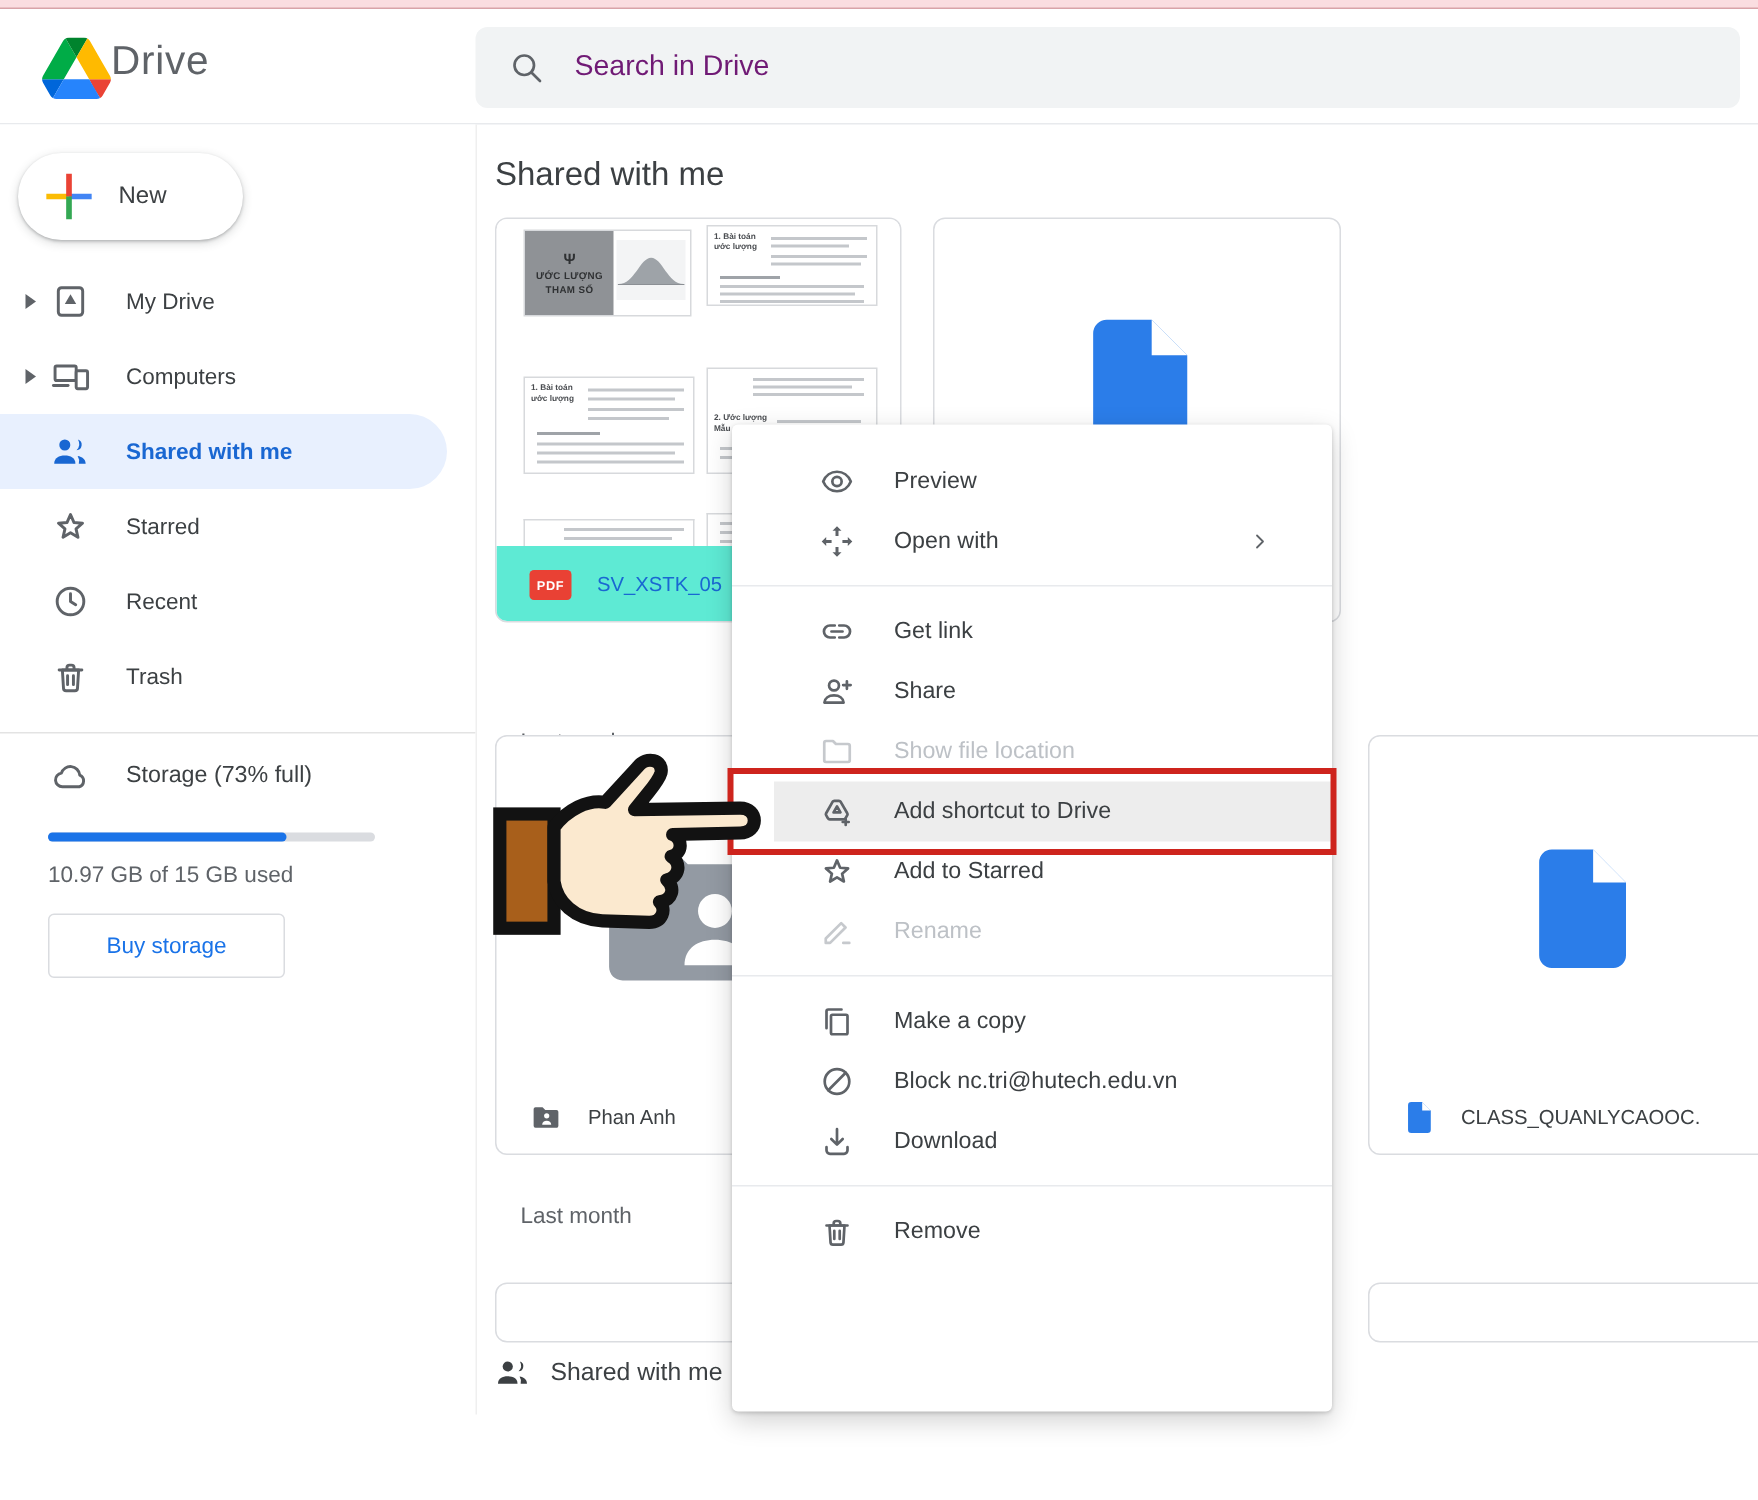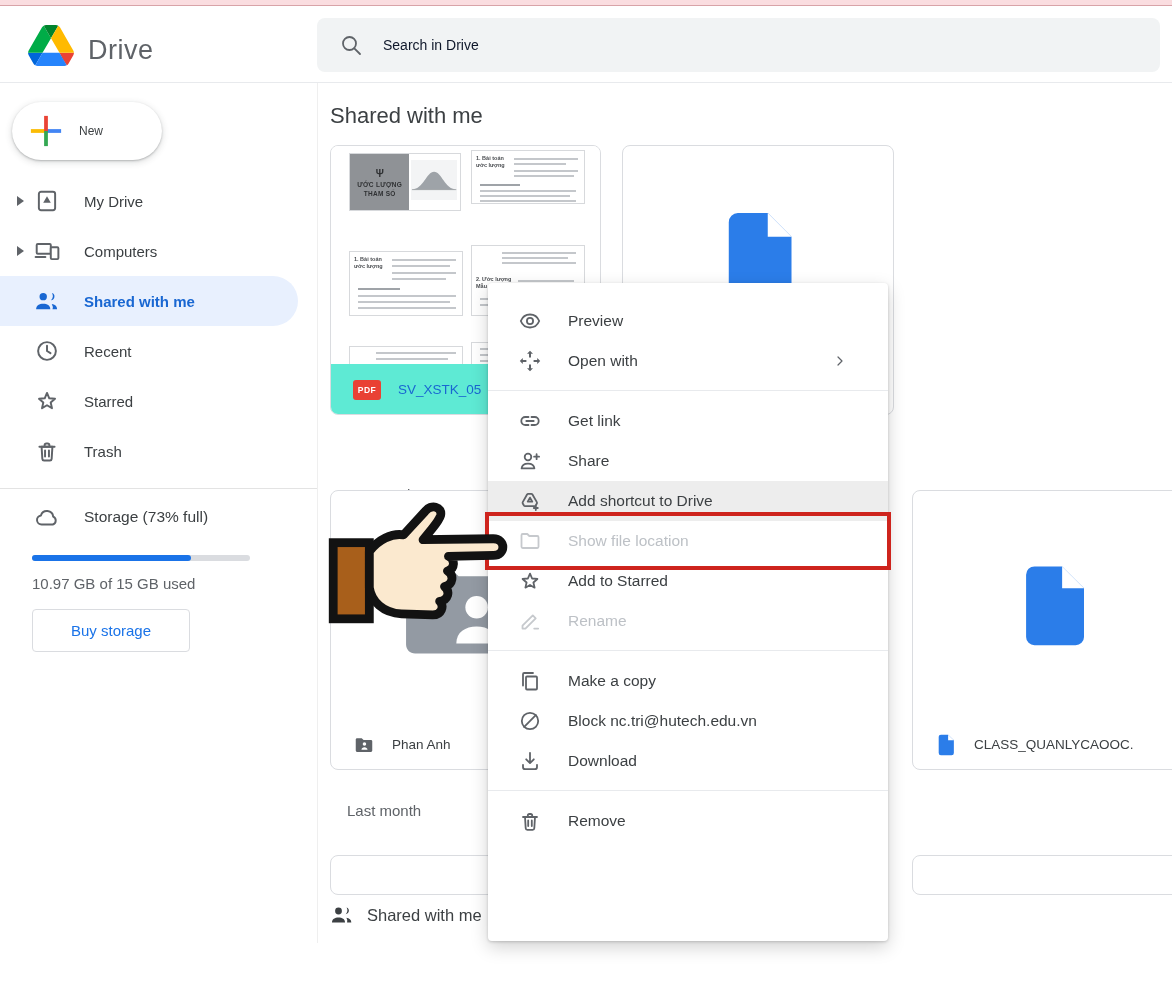--- a/index.html
+++ b/index.html
@@ -7,35 +7,35 @@
   body {
     position:relative; overflow:hidden; background:#fff;
     font-family:"Liberation Sans", sans-serif; color:#3c4043;
   }
   
   .top-strip { position:absolute; left:0; top:0; width:1172px; height:6px;
     background:#fadde0; border-bottom:1px solid #d8a3a8; }
   
   .header { position:absolute; left:0; top:7px; width:1172px; height:76px;
     background:#fff; border-bottom:1px solid #e8eaed; }
-  .logo-wrap { position:absolute; left:28px; top:18px; display:flex; align-items:flex-end; gap:14px; }
+  .logo-wrap { position:absolute; left:28px; top:18px; display:flex; align-items:flex-start; }
   .logo-wrap svg { width:46px; height:41px; }
   .app-title { font-size:27px; color:#5f6368; letter-spacing:.5px; }
   .searchbar { position:absolute; left:317px; top:11px; width:843px; height:54px;
     background:#f1f3f4; border-radius:8px; display:flex; align-items:center; padding-left:22px; gap:20px; }
   .searchbar svg { width:24px; height:24px; stroke:#5f6368; }
-  .search-placeholder { font-size:14px; color:#0f172a; }
+  .search-placeholder { font-size:19px; color:#701a75; }
   
   .sidebar { position:absolute; left:0; top:83px; width:317px; height:917px; background:#fff; }
   .content-vline { position:absolute; left:317px; top:83px; width:1px; height:860px; background:#efefef; }
   .new-btn { position:absolute; left:12px; top:19px; width:150px; height:58px; background:#fff;
     border-radius:29px; display:flex; align-items:center; padding-left:17px; gap:16px;
     box-shadow:0 1px 2px rgba(60,64,67,.3), 0 2px 6px 1px rgba(60,64,67,.15); cursor:pointer; }
   .new-btn svg { width:34px; height:34px; }
-  .new-label { font-size:12px; font-weight:500; color:#3c4043; }
+  .new-label { font-size:16px; font-weight:500; color:#3c4043; }
   .nav { position:absolute; left:0; top:93px; width:300px; }
   .nav-item { position:relative; height:50px; display:flex; align-items:center; cursor:pointer; }
   .nav-item .caret { position:absolute; left:17px; width:0; height:0;
     border-left:7px solid #5f6368; border-top:5px solid transparent; border-bottom:5px solid transparent; }
   .nav-item .nicon { position:absolute; left:34px; width:26px; height:26px; }
   .nav-item .nicon svg { width:26px; height:26px; }
   .nav-item .nlabel { position:absolute; left:84px; font-size:15px; font-weight:500; color:#3c4043; }
   .nav-item.selected { background:#e8f0fe; border-radius:0 25px 25px 0; width:298px; }
   .nav-item.selected .nlabel { color:#1967d2; font-weight:700; }
   .sb-divider { position:absolute; left:0; top:405px; width:317px; height:1px; background:#e3e3e3; }
@@ -74,21 +74,21 @@
     color:#4a4d51; line-height:1.3; }
   .ln { position:absolute; height:2px; background:#c4c7cb; }
   .ln.dark { background:#9fa3a8; }
   
   .big-doc { position:absolute; }
   .folder-thumb { position:absolute; }
   
   .ctx-menu { position:absolute; left:488px; top:283px; width:400px; height:658px; background:#fff;
     border-radius:4px; box-shadow:0 1px 3px rgba(0,0,0,.18), 0 6px 18px rgba(0,0,0,.18);
     padding-top:18px; z-index:10; }
-  .mi { position:relative; height:40px; display:flex; align-items:center; padding-left:30px; gap:26px; cursor:pointer; }
+  .mi { position:relative; height:40px; display:flex; align-items:center; padding-left:30px; gap:26px; cursor:pointer;margin-left:28px; }
   .mi .mi-icon { width:24px; height:24px; flex:0 0 24px; }
   .mi .mi-label { font-size:15.5px; color:#3c4043; }
   .mi.disabled { cursor:default; }
   .mi.disabled .mi-label { color:#bdc1c6; }
   .mi.disabled svg * { stroke:#c6c9cd; }
   .mi.highlighted { background:#ededed; }
   .mi .chev { position:absolute; right:40px; width:16px; height:16px; }
   .menu-divider { height:1px; background:#e8eaed; margin:9px 0 10px 0; }
   .red-box { position:absolute; left:485px; top:512px; width:406px; height:58px;
     border:4px solid #ce241d; z-index:12; pointer-events:none; }
@@ -166,33 +166,33 @@
             <path d="M2 19.3c0-3.2 2.9-4.8 6.5-4.8s6.5 1.6 6.5 4.8v.2H2z"></path>
             <path d="M15.7 11.2a3.4 3.4 0 0 0 .9-6.6 5.5 5.5 0 0 1-.9 6.6z"></path>
             <path d="M16.4 14.7c2.8.5 4.9 1.9 4.9 4.6v.2h-4.2a6 6 0 0 0-.7-4.8z"></path>
           </svg>
       </span>
       <span class="nlabel">Shared with me</span>
     </div>
     <div class="nav-item">
       <span class="nicon">
         <svg class="oline" viewBox="0 0 24 24">
+            <path d="M12 4.6l2.1 4.9 5.3.45-4 3.5 1.2 5.2L12 15.9l-4.6 2.75 1.2-5.2-4-3.5 5.3-.45z"></path>
+          </svg>
+      </span>
+      <span class="nlabel">Starred</span>
+    </div>
+    <div class="nav-item">
+      <span class="nicon">
+        <svg class="oline" viewBox="0 0 24 24">
             <circle cx="12" cy="12" r="8.2"></circle>
             <path d="M12 7.2V12l3.2 2"></path>
           </svg>
       </span>
       <span class="nlabel">Recent</span>
-    </div>
-    <div class="nav-item">
-      <span class="nicon">
-        <svg class="oline" viewBox="0 0 24 24">
-            <path d="M12 4.6l2.1 4.9 5.3.45-4 3.5 1.2 5.2L12 15.9l-4.6 2.75 1.2-5.2-4-3.5 5.3-.45z"></path>
-          </svg>
-      </span>
-      <span class="nlabel">Starred</span>
     </div>
     <div class="nav-item">
       <span class="nicon">
         <svg class="oline" viewBox="0 0 24 24">
             <path d="M7 8h10l-.7 11.3a1.6 1.6 0 0 1-1.6 1.5H9.3a1.6 1.6 0 0 1-1.6-1.5z"></path>
             <path d="M5 8h14M9.8 8V6.6c0-.9.7-1.6 1.6-1.6h1.2c.9 0 1.6.7 1.6 1.6V8"></path>
             <path d="M10.2 11.5v5.5M13.8 11.5v5.5"></path>
           </svg>
       </span>
       <span class="nlabel">Trash</span>
@@ -362,33 +362,33 @@
     <span class="mi-label">Get link</span>
   </div>
   <div class="mi">
     <svg class="mi-icon oline" viewBox="0 0 24 24">
         <circle cx="10" cy="8" r="3.3"></circle>
         <path d="M3.6 19.4c.3-3.1 2.9-4.8 6.4-4.8s6.1 1.7 6.4 4.8z"></path>
         <path d="M18.6 5.2v5M16.1 7.7h5"></path>
       </svg>
     <span class="mi-label">Share</span>
   </div>
+  <div class="mi disabled">
+    <svg class="mi-icon oline" viewBox="0 0 24 24">
+        <path d="M3.5 6.2c0-.7.5-1.2 1.2-1.2h4.6l2 2h8a1.2 1.2 0 0 1 1.2 1.2v9.6a1.2 1.2 0 0 1-1.2 1.2H4.7a1.2 1.2 0 0 1-1.2-1.2z"></path>
+      </svg>
+    <span class="mi-label">Show file location</span>
+  </div>
   <div class="mi highlighted">
     <svg class="mi-icon oline" viewBox="0 0 24 24">
       <path d="M10.2 4.9h3.1c.5 0 .9.25 1.15.65l4.4 7.6c.25.4.25.9 0 1.3l-1.2 2.1c-.25.4-.65.65-1.15.65H7.1c-.5 0-.9-.25-1.15-.65l-1.2-2.1a1.3 1.3 0 0 1 0-1.3l4.3-7.6c.25-.4.65-.65 1.15-.65z"></path>
       <path d="M12 8.6l2.3 4H9.7z"></path>
       <path d="M17.8 17v4M15.8 19h4"></path>
     </svg>
     <span class="mi-label">Add shortcut to Drive</span>
-  </div>
-  <div class="mi disabled">
-    <svg class="mi-icon oline" viewBox="0 0 24 24">
-        <path d="M3.5 6.2c0-.7.5-1.2 1.2-1.2h4.6l2 2h8a1.2 1.2 0 0 1 1.2 1.2v9.6a1.2 1.2 0 0 1-1.2 1.2H4.7a1.2 1.2 0 0 1-1.2-1.2z"></path>
-      </svg>
-    <span class="mi-label">Show file location</span>
   </div>
   <div class="mi">
     <svg class="mi-icon oline" viewBox="0 0 24 24">
         <path d="M12 4.6l2.1 4.9 5.3.45-4 3.5 1.2 5.2L12 15.9l-4.6 2.75 1.2-5.2-4-3.5 5.3-.45z"></path>
       </svg>
     <span class="mi-label">Add to Starred</span>
   </div>
   <div class="mi disabled">
     <svg class="mi-icon oline" viewBox="0 0 24 24">
         <path d="M4.5 16.7 14.8 6.4l2.9 2.9L7.4 19.6H4.5zM16.2 19.6h4"></path>

